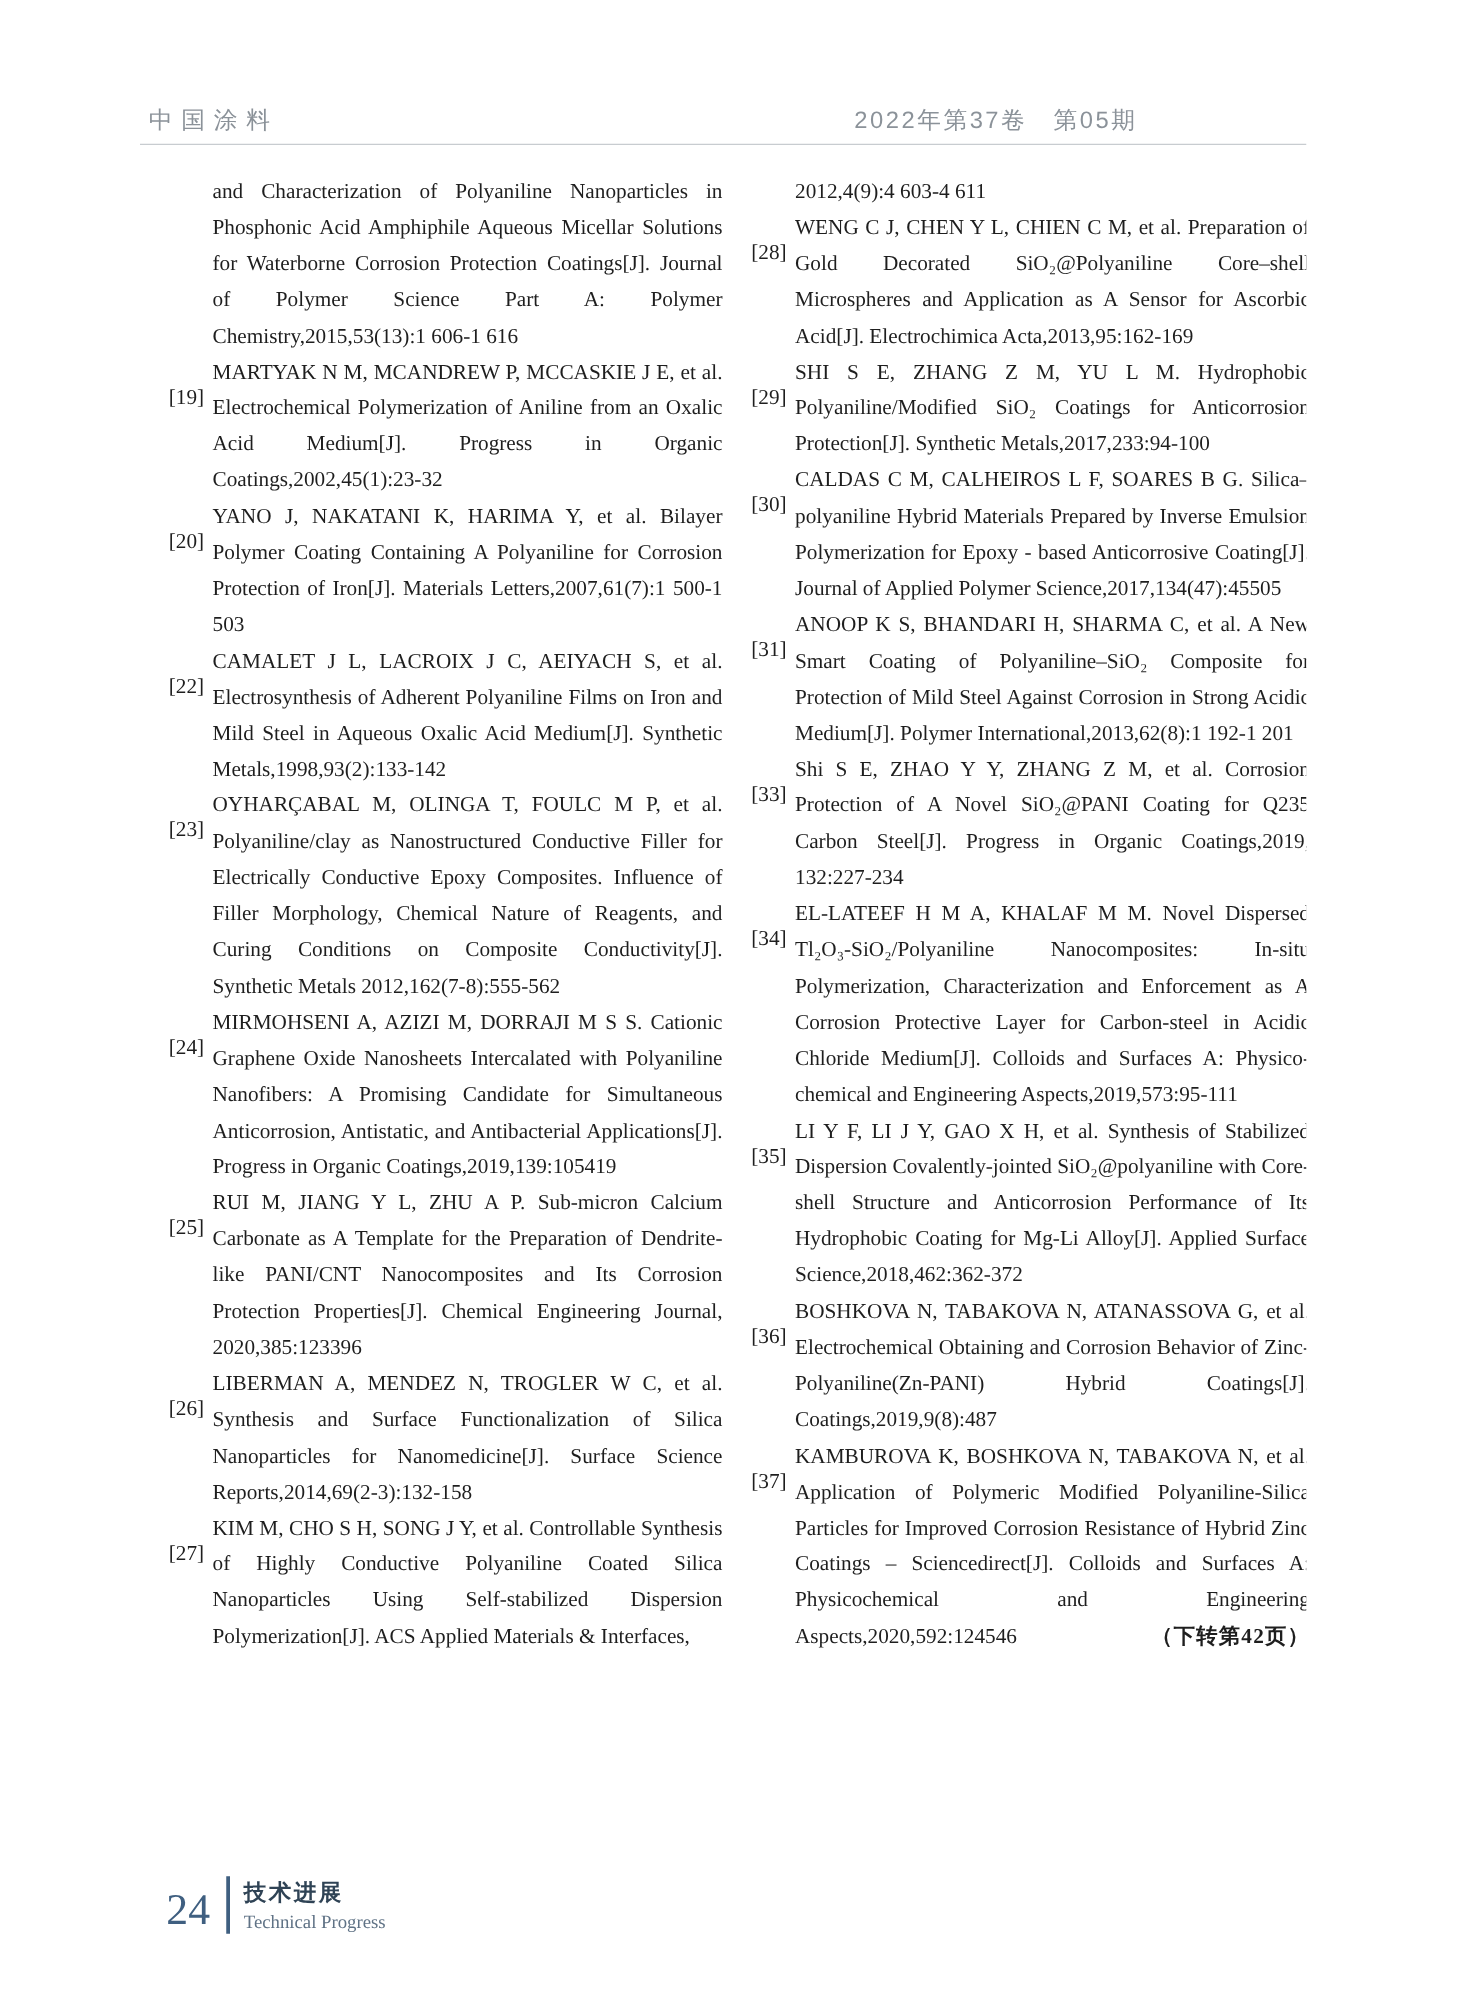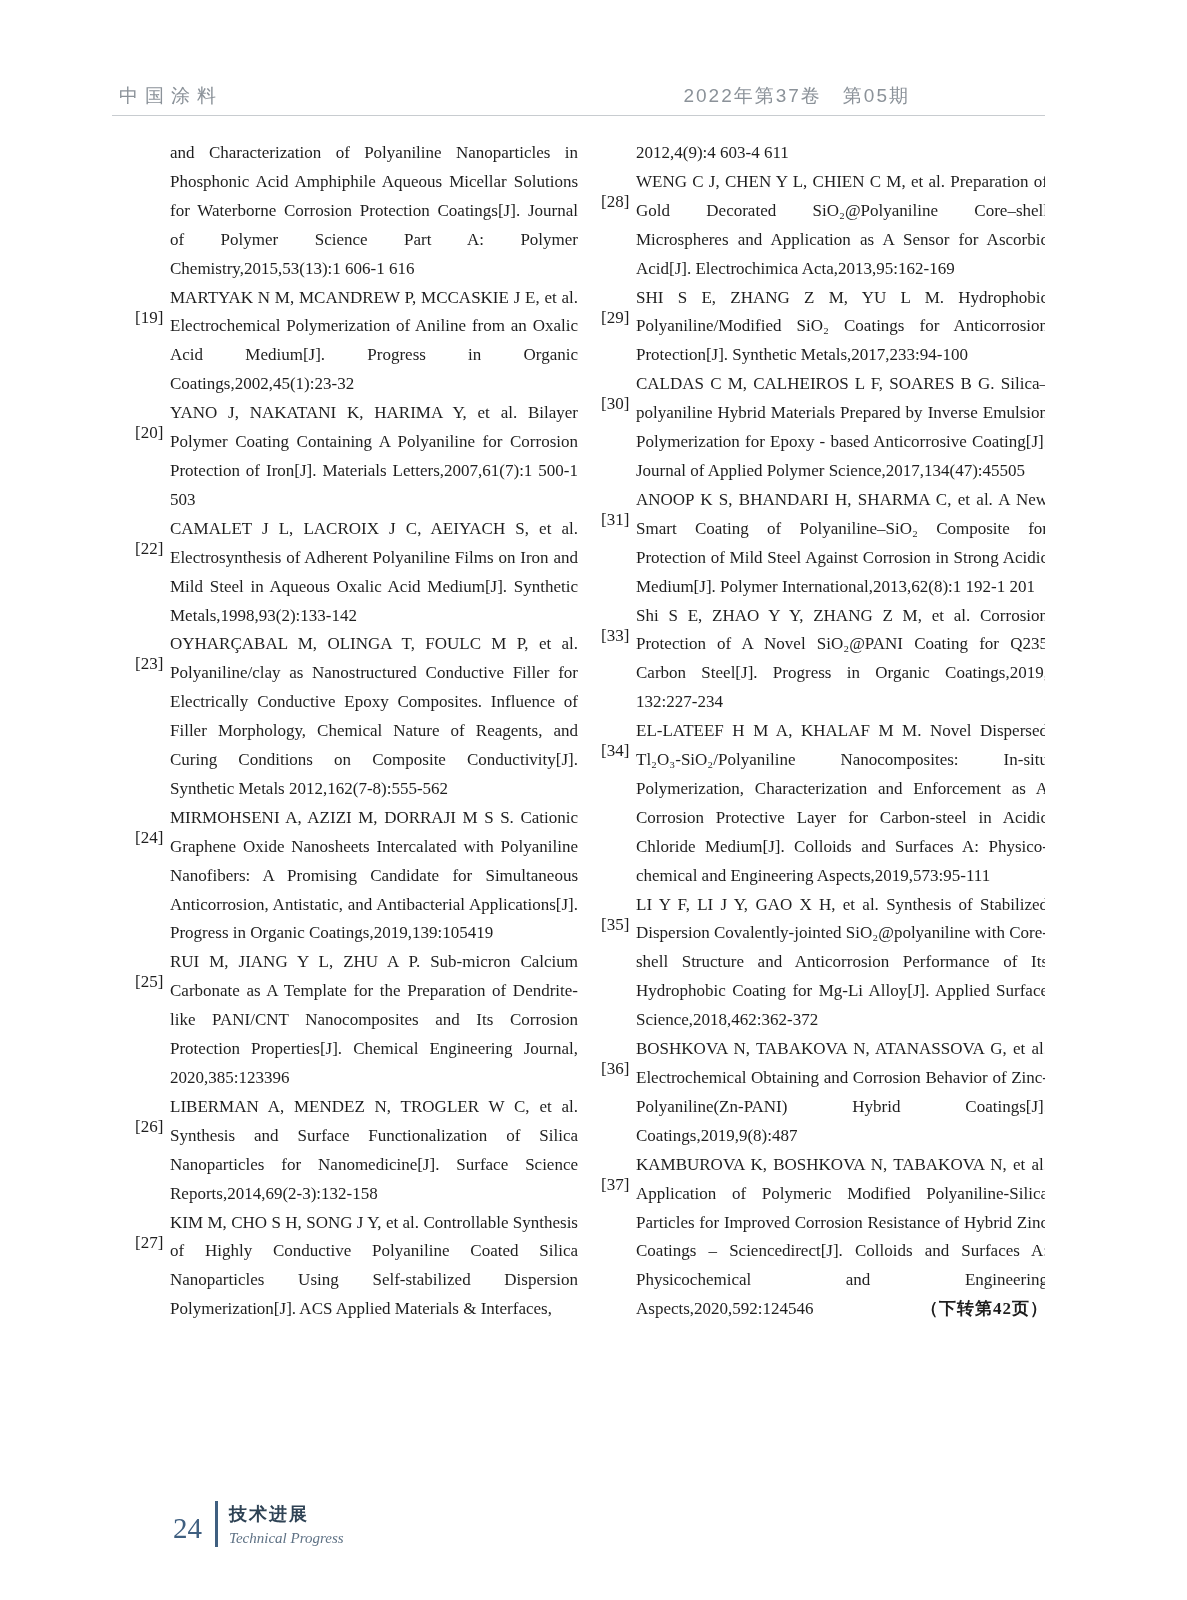--- a/index.html
+++ b/index.html
@@ -35,38 +35,37 @@
   .cont-note {
     position:absolute; right:0; bottom:0; line-height:28.9px;
     letter-spacing:1px; color:var(--body-text,#1e1e1e);font-weight:bold;
   }
   
   .footer {
     position:absolute; left:133px; top:1496px; height:56px;
     display:flex; align-items:center;
   }
   .page-num {
-    font-size:29px; color:var(--accent-blue,#3f5f80);
+    font-size:35px; color:var(--accent-blue,#3f5f80);
     font-family:"Liberation Serif","DejaVu Serif",serif;
     margin-top:8px;
-    margin-left:40px;
   }
   .footer-bar {
     width:3px; height:46px; background:var(--accent-blue,#3f5f80);
     margin:0 11px 0 13px;
   }
   .footer-titles { display:flex; flex-direction:column; justify-content:center; }
   .footer-zh {
     font-family:"Liberation Sans","DejaVu Sans",sans-serif;
     font-size:18px; font-weight:bold; letter-spacing:2px;
     color:var(--footer-zh,#2f4355); line-height:28px;
   }
   .footer-en {
     font-family:"Liberation Serif","DejaVu Serif",serif;
-    font-size:15px; color:var(--footer-en,#5f7285); line-height:20px;font-style:italic;
+    font-size:15px; color:var(--footer-en,#5f7285); line-height:20px;
   }
 </style>
 </head>
 <body>
 
 <div class="page">
 
   <span class="header-left">中国涂料</span>
   <span class="header-right">2022年第37卷　第05期</span>
   <div class="header-rule"></div>

